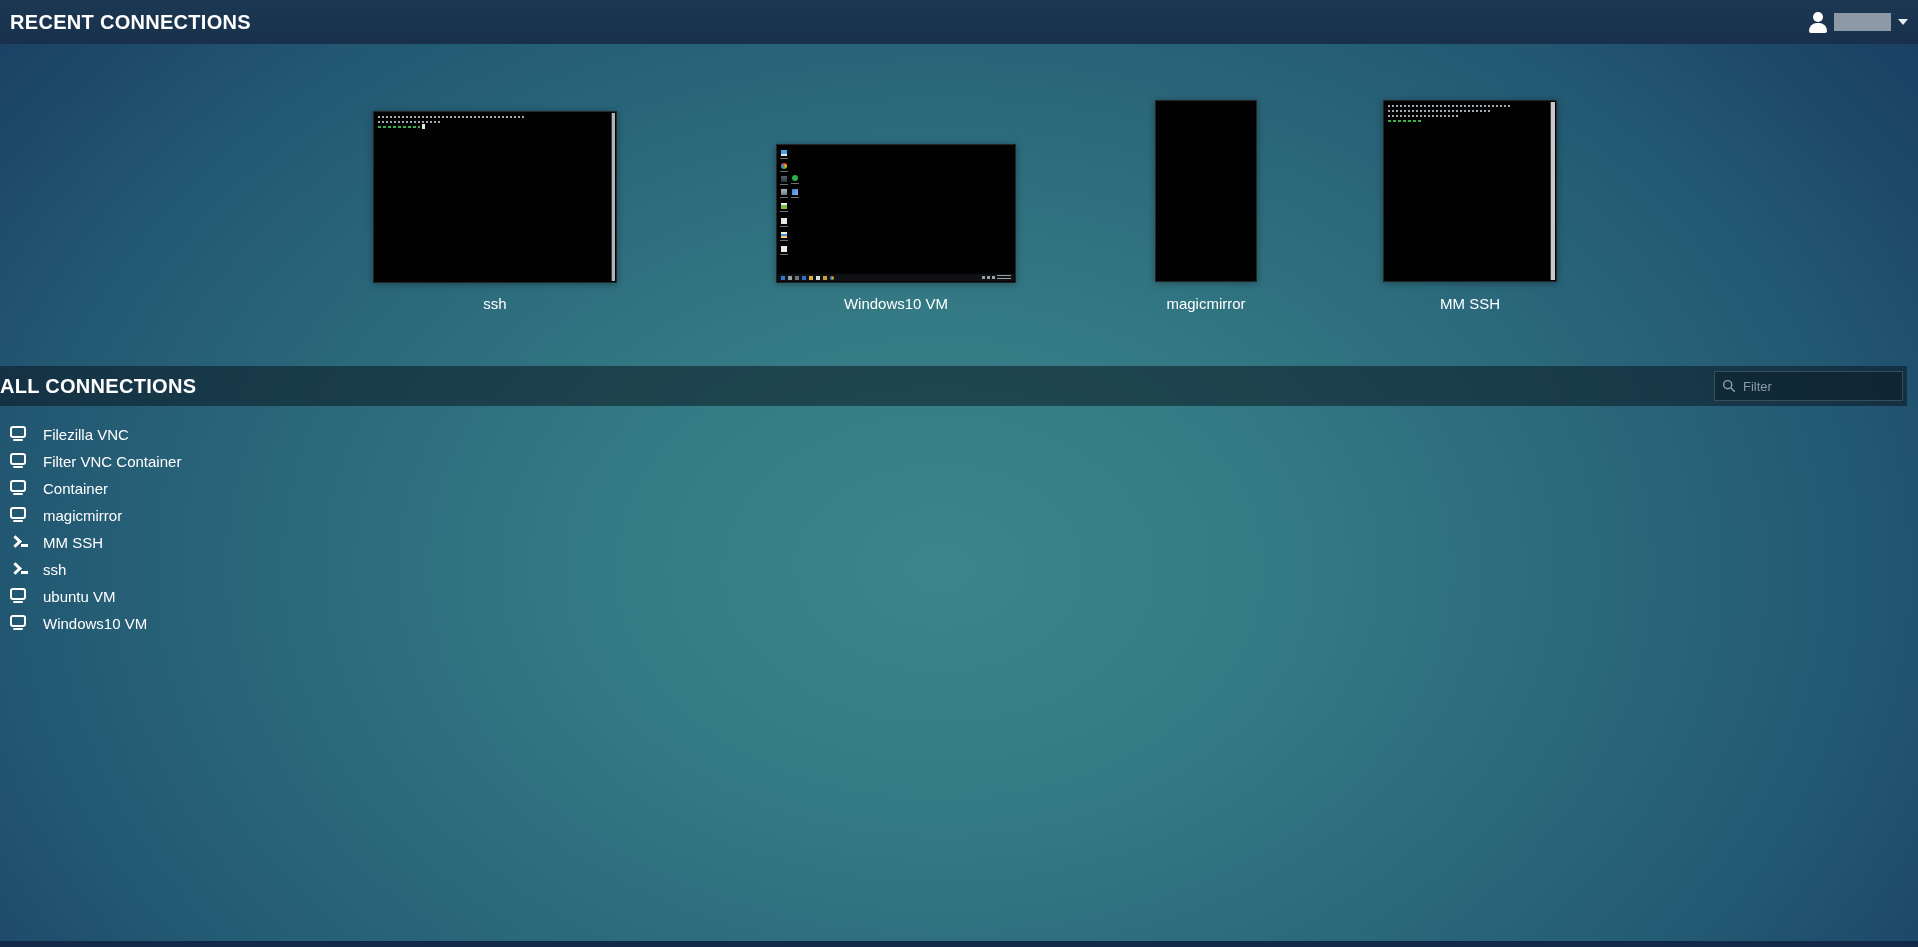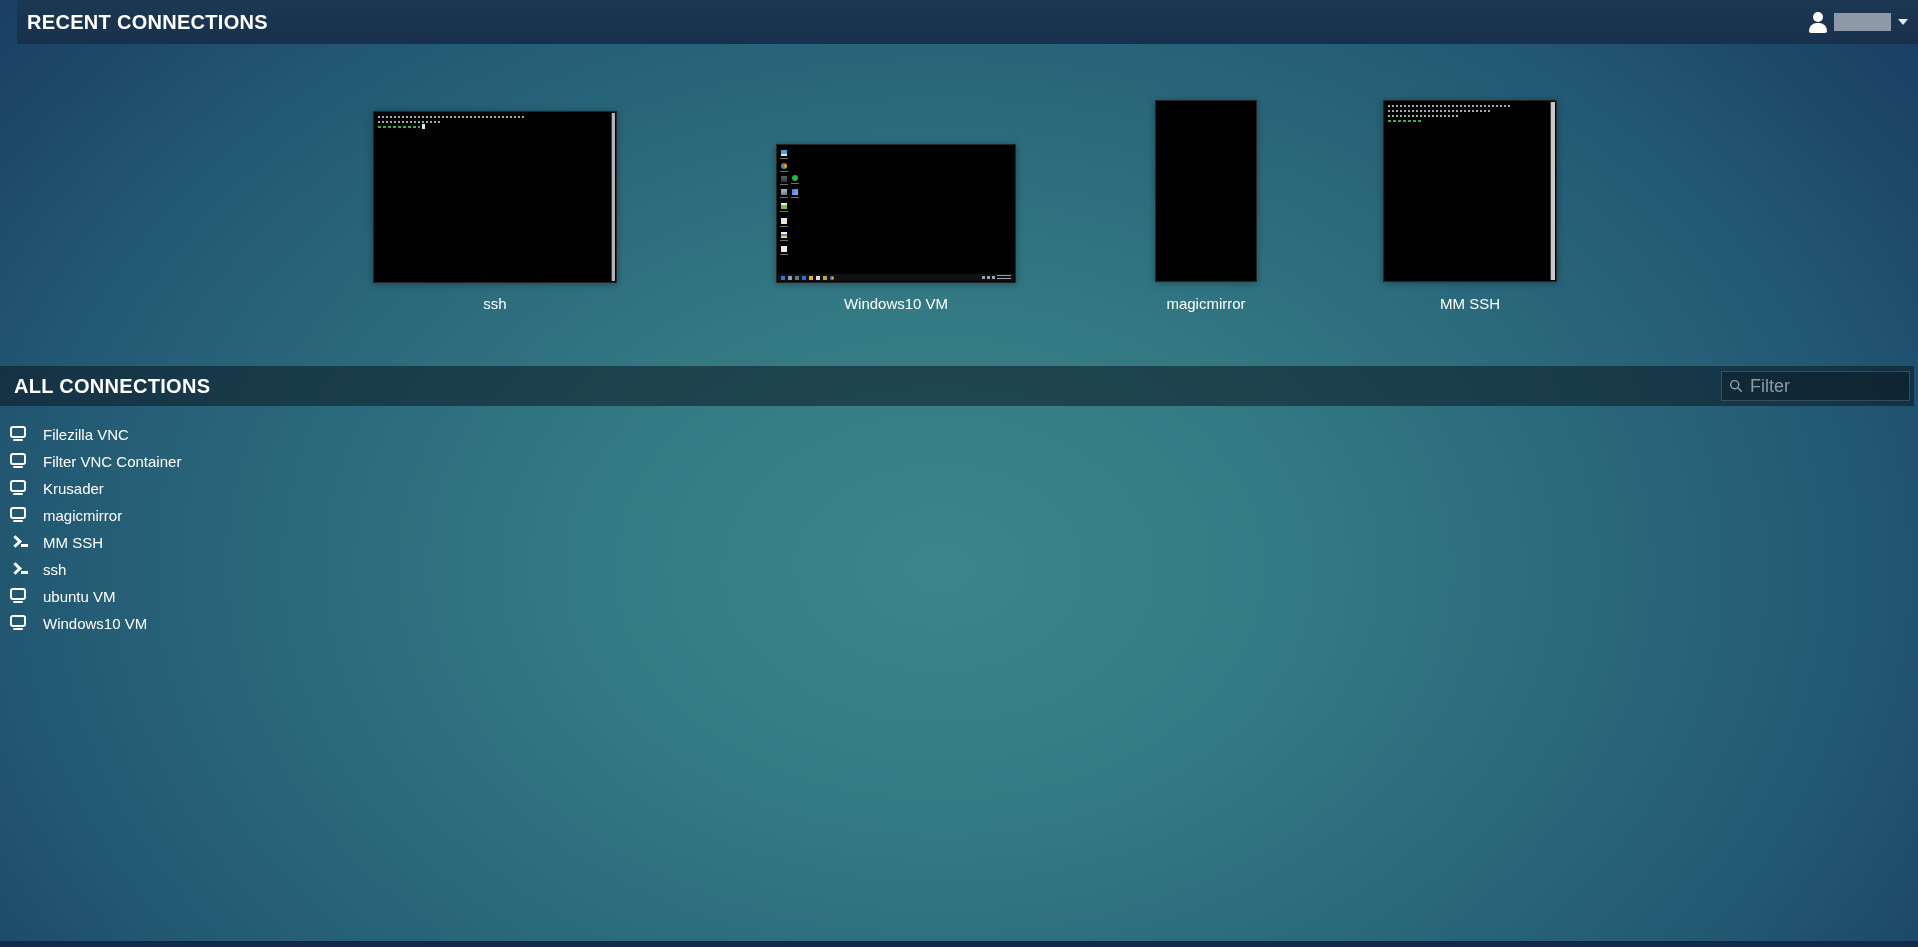--- a/index.html
+++ b/index.html
@@ -8,21 +8,21 @@
     font-family:"Liberation Sans", sans-serif;
     position:relative;
     background:
       radial-gradient(1400px 1000px at 49% 60%,
         #3c858b 0%, #347a84 25%, #2b6a7c 45%, #235973 65%, #1c4566 82%, #15335a 100%);
   }
   .bottom-strip { position:absolute; left:0; right:0; bottom:0; height:6px; background:#12294a; }
 
   
   .topbar {
-    position:absolute; top:0; left:17px; right:0; height:44px;
+    position:absolute; top:0; left:0; right:0; height:44px;
     background:linear-gradient(180deg,#1c3853 0%,#18304b 100%);
     display:flex; align-items:center; padding:0 10px; z-index:5;
   }
   .section-title { color:#fff; font-size:20px; font-weight:700; letter-spacing:.3px; }
 
   .user-menu {
     position:absolute; right:8px; top:7px; height:30px;
     display:flex; align-items:center; gap:7px; cursor:pointer; padding:0 2px;
   }
   .person { position:relative; width:18px; height:21px; }
@@ -62,27 +62,27 @@
     background:rgba(160,160,160,.7); }
   .taskbar { position:absolute; left:1px; right:1px; bottom:1px; height:7px; background:#101114;
     display:flex; align-items:center; }
   .tbi { width:4px; height:4px; margin-left:3px; }
   .tray { margin-left:auto; margin-right:3px; display:flex; align-items:center; gap:2px; }
   .tray span { width:3px; height:3px; background:#9aa2a8; }
   .tray .clock { width:14px; height:5px; background:
     repeating-linear-gradient(180deg,#9aa2a8 0 1px, transparent 1px 3px); }
 
   
-  .conn-bar { position:absolute; top:366px; left:0; right:4px; height:40px;
-    background:rgba(9,19,29,.52); display:flex; align-items:center; padding:0 14px; }
+  .conn-bar { position:absolute; top:366px; left:0; right:11px; height:40px;
+    background:rgba(9,19,29,.52); display:flex; align-items:center; padding:0 0; }
   .filter-box { position:absolute; right:4px; top:5px; width:189px; height:30px;
     background:rgba(0,0,0,.24); border:1px solid rgba(200,215,225,.22);
     display:flex; align-items:center; padding:0 7px; }
   .filter-box input { flex:1; min-width:0; background:transparent; border:none; outline:none;
-    color:#d4dde2; font-size:18px; font-family:"Liberation Sans",sans-serif; }
+    color:#d4dde2; font-size:13px; font-family:"Liberation Sans",sans-serif; }
   .filter-box input::placeholder { color:#8c9aa4; }
   .mag-icon { width:14px; height:14px; margin-right:7px; flex:none; }
 
   
   .conn-list { position:absolute; top:426px; left:10px; }
   .conn-row { height:27px; display:flex; cursor:pointer; padding-right:20px; }
   .icon-cell { width:22px; display:flex; justify-content:flex-start; margin-right:11px; }
   .conn-row .label { color:#fff; font-size:15px; }
 
   .mon-icon { width:16px; height:12px; border:2px solid #fff; border-radius:3px; position:relative; }
@@ -180,21 +180,21 @@
   <div class="conn-row">
     <span class="icon-cell">
         <span class="mon-icon"></span>
       </span>
     <span class="label">Filter VNC Container</span>
   </div>
   <div class="conn-row">
     <span class="icon-cell">
         <span class="mon-icon"></span>
       </span>
-    <span class="label">Krusader</span>
+    <span class="label">Container</span>
   </div>
   <div class="conn-row">
     <span class="icon-cell">
         <span class="mon-icon"></span>
       </span>
     <span class="label">magicmirror</span>
   </div>
   <div class="conn-row">
     <span class="icon-cell">
         <span class="term-icon"></span>

